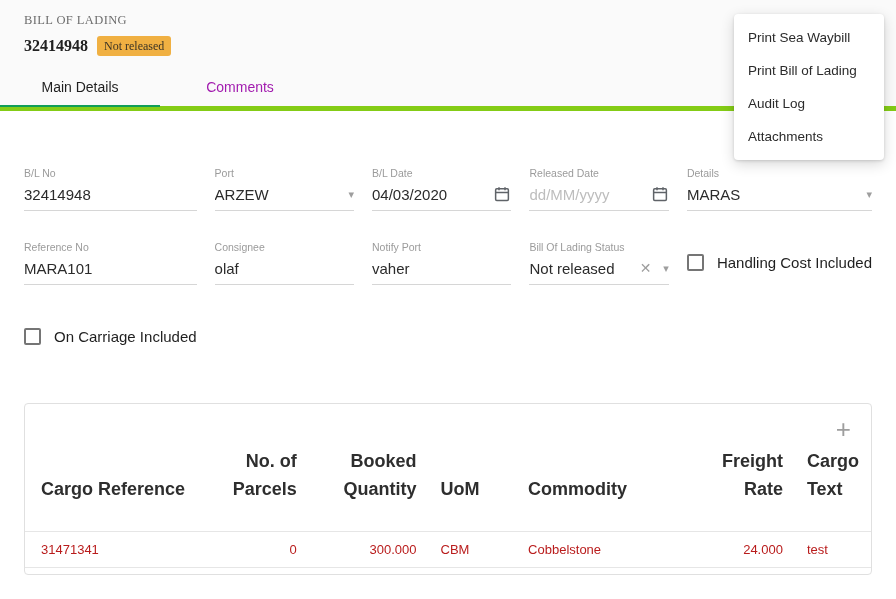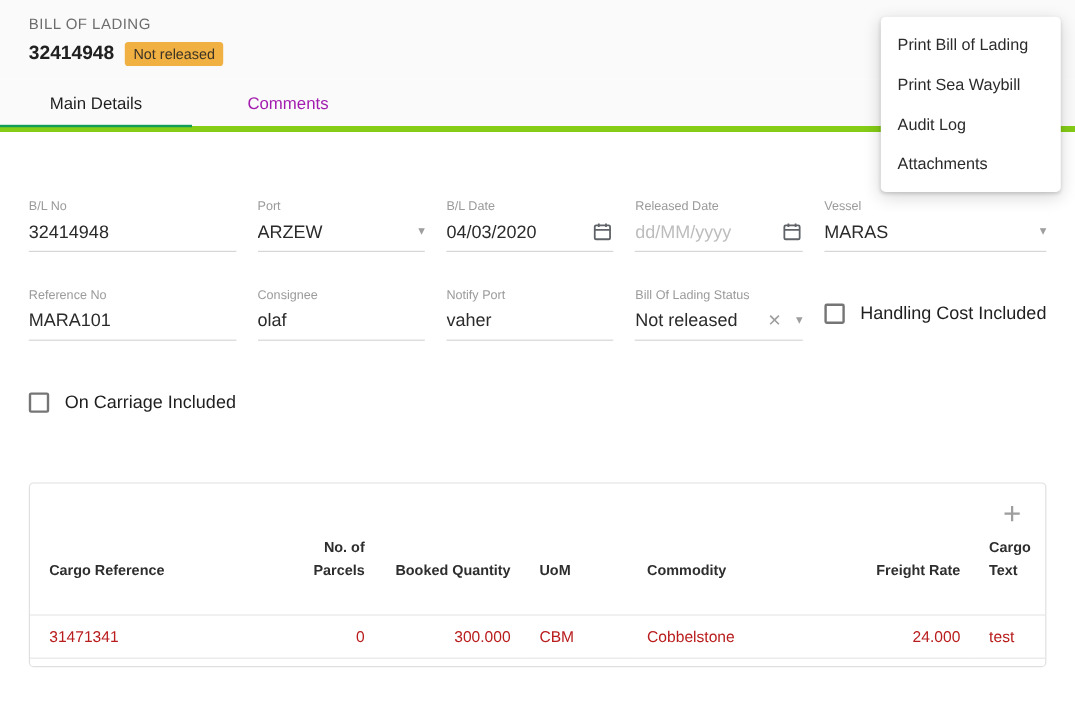--- a/index.html
+++ b/index.html
@@ -1,21 +1,21 @@
 <!DOCTYPE html>
 <html style="--accent-green: #0f9d58; --badge-bg: #f0b042; --badge-text: #3b3325;"><head>
 <meta charset="utf-8">
 <style>
   * { margin:0; padding:0; box-sizing:border-box; }
   html,body { background:#fff; }
   body { font-family:"Liberation Sans", sans-serif; -webkit-font-smoothing:antialiased; }
   .page { position:relative; width:896px; height:599px; background:#fff; overflow:hidden; }
 
   
-  .topbar { background:#fafafa; padding:13px 24px 11px; }
+  .topbar { background:#fafafa; padding:13px 24px 11px;font-family:Liberation Serif, serif; }
   .eyebrow { font-size:12.5px; color:#6d6d6d; letter-spacing:.4px; }
   .number-row { display:flex; align-items:center; gap:9px; margin-top:8px; }
   .bol-number { font-size:16px; font-weight:700; color:#212121; }
   .badge { background:var(--badge-bg,#f0b042); color:var(--badge-text,#333); font-size:12px; padding:3px 7px; border-radius:3px; line-height:1.2; }
 
   
   .tabs { display:flex; background:#fafafa; border-bottom:5px solid #84cc16; height:44px; }
   .tab { width:160px; display:flex; align-items:center; justify-content:center; font-size:14px; color:#a21caf; position:relative; cursor:pointer; }
   .tab.active { color:#1f1f1f; }
   .tab.active::after { content:""; position:absolute; left:0; right:0; bottom:-1px; height:2px; background:var(--accent-green,#0f9d58); }
@@ -35,21 +35,21 @@
 
   
   .check-item { display:flex; gap:13px; padding-top:13px; cursor:pointer; }
   .checkbox { width:17px; height:17px; border:2px solid #757575; border-radius:2px; background:#fff; flex:0 0 auto; }
   .check-label { font-size:15px; color:#1f1f1f; white-space:nowrap; }
 
   
   .card { margin:58px 24px 0; border:1px solid #e0e0e0; border-radius:4px; position:relative; padding:14px 0 6px; background:#fff; }
   .plus { position:absolute; top:12px; right:20px; font-size:26px; font-weight:300; color:#9e9e9e; line-height:1; cursor:pointer; background:none; border:none; font-family:inherit; }
   .cargo-table { width:100%; border-collapse:collapse; margin-top:24px; }
-  .cargo-table th { font-size:12px; color:#2e2e2e; font-weight:700; text-align:left; vertical-align:bottom; padding:6px 12px 27px; line-height:1.55; }
+  .cargo-table th { font-size:18px; color:#2e2e2e; font-weight:700; text-align:left; vertical-align:bottom; padding:6px 12px 27px; line-height:1.55; }
   .cargo-table th.num, .cargo-table td.num { text-align:right; }
   .cargo-table td { font-size:13px; color:#b91c1c; padding:10px 12px; border-top:1px solid #e6e6e6; border-bottom:1px solid #e6e6e6; }
   .cargo-table th:first-child, .cargo-table td:first-child { padding-left:16px; }
 
   
   .menu { position:absolute; top:14px; right:12px; width:150px; background:#fff; border-radius:4px;
           box-shadow:0 1px 3px rgba(0,0,0,.14), 0 4px 14px rgba(0,0,0,.16); padding:7px 0; z-index:10; }
   .menu-item { padding:9px 14px; font-size:13.5px; color:#2b2b2b; cursor:pointer; white-space:nowrap; }
 </style>
 </head>
@@ -117,21 +117,21 @@
                 <line x1="3.5" y1="10" x2="20.5" y2="10"></line>
                 <line x1="8" y1="3" x2="8" y2="7"></line>
                 <line x1="16" y1="3" x2="16" y2="7"></line>
               </svg>
           </button>
         </span>
       </div>
     </div>
 
     <div class="field">
-      <div class="f-label">Vessel</div>
+      <div class="f-label">Details</div>
       <div class="control">
         <span class="value-text">MARAS</span>
         <span class="trail">
           <span class="chevron">▾</span>
         </span>
       </div>
     </div>
 
     <div class="field">
       <div class="f-label">Reference No</div>
@@ -209,19 +209,19 @@
           <td>CBM</td>
           <td>Cobbelstone</td>
           <td class="num">24.000</td>
           <td>test</td>
         </tr>
       </tbody>
     </table>
   </section>
 
   <div class="menu">
+    <div class="menu-item">Print Sea Waybill</div>
     <div class="menu-item">Print Bill of Lading</div>
-    <div class="menu-item">Print Sea Waybill</div>
     <div class="menu-item">Audit Log</div>
     <div class="menu-item">Attachments</div>
   </div>
 
 </div>
 
 </body></html>

